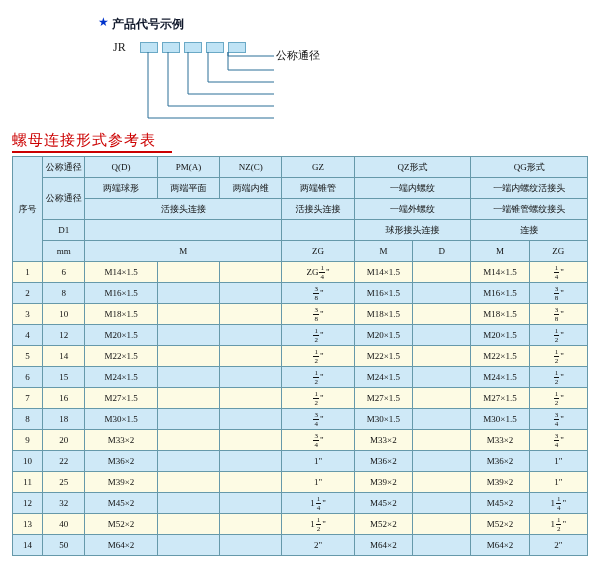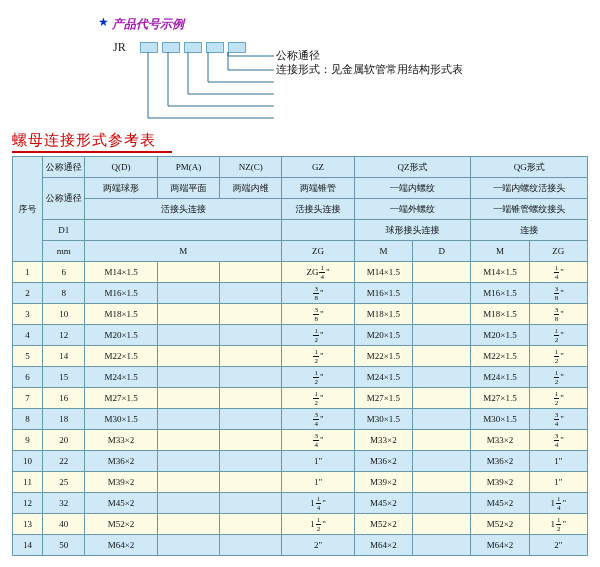--- a/index.html
+++ b/index.html
@@ -11,23 +11,22 @@
     position:relative;
     overflow:hidden;
   }
 
   
   .legend{
     position:absolute;left:0;top:0;width:600px;height:130px;
   }
   .legend-title{
     position:absolute;left:112px;top:16px;
-    font-size:12px;font-weight:bold;color:#a21caf;
+    font-size:12px;font-weight:bold;color:#0f172a;
     white-space:nowrap;
-    font-style:italic;
   }
   .legend-star{
     position:absolute;left:98px;top:16px;
     font-size:12px;color:#0033cc;line-height:1;
   }
   .jr{
     position:absolute;left:113px;top:40px;
     font-size:12px;color:#222;font-family:"Liberation Serif",serif;text-align:center;
   }
   .boxes{
@@ -123,21 +122,20 @@
       <path d="M168,52 L168,106 L274,106"></path>
       <path d="M188,52 L188,94  L274,94"></path>
       <path d="M208,52 L208,82  L274,82"></path>
       <path d="M228,52 L228,56  L262,56 L262,56 L274,56"></path>
       <path d="M228,52 L228,70  L274,70"></path>
     </g>
   </svg>
 
   <div class="legend-items">
     <div>公称通径</div>
-    <div>连接形式：见金属软管常用结构形式表</div>
   </div>
 </div>
 
 <div class="section-title">螺母连接形式参考表</div>
 <div class="section-underline"></div>
 
 <table class="main">
   <colgroup>
     <col class="seq">
       <col class="dn">

